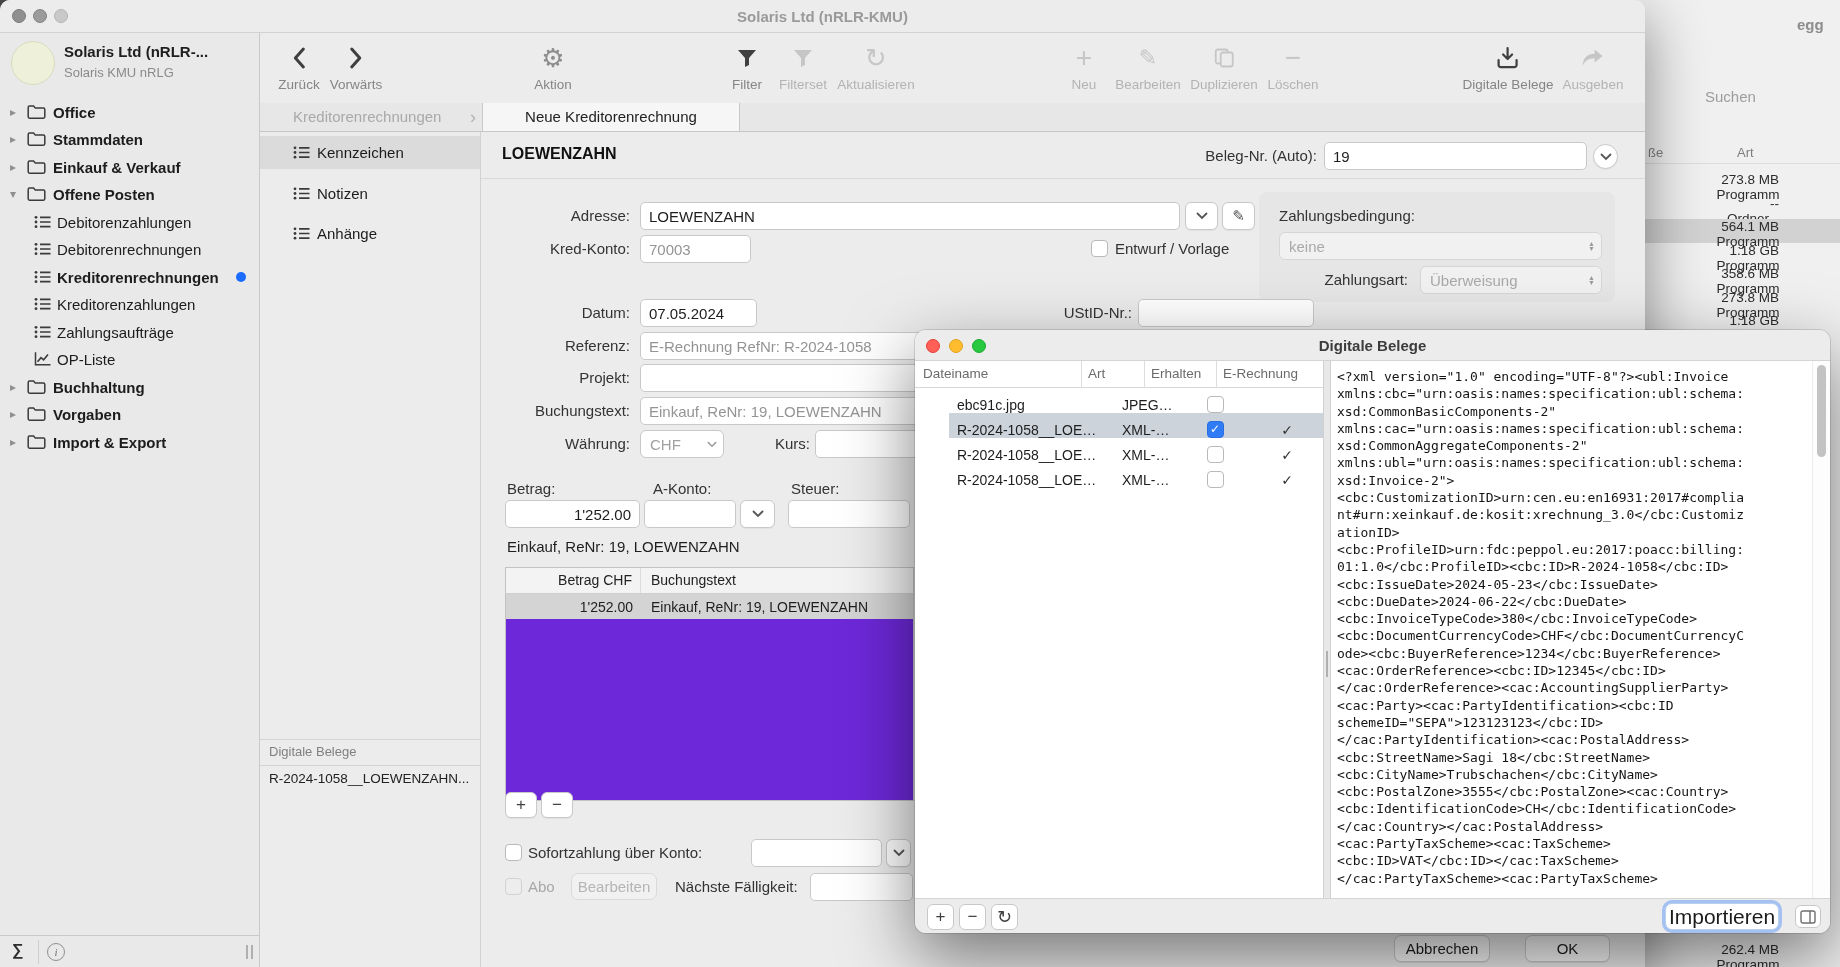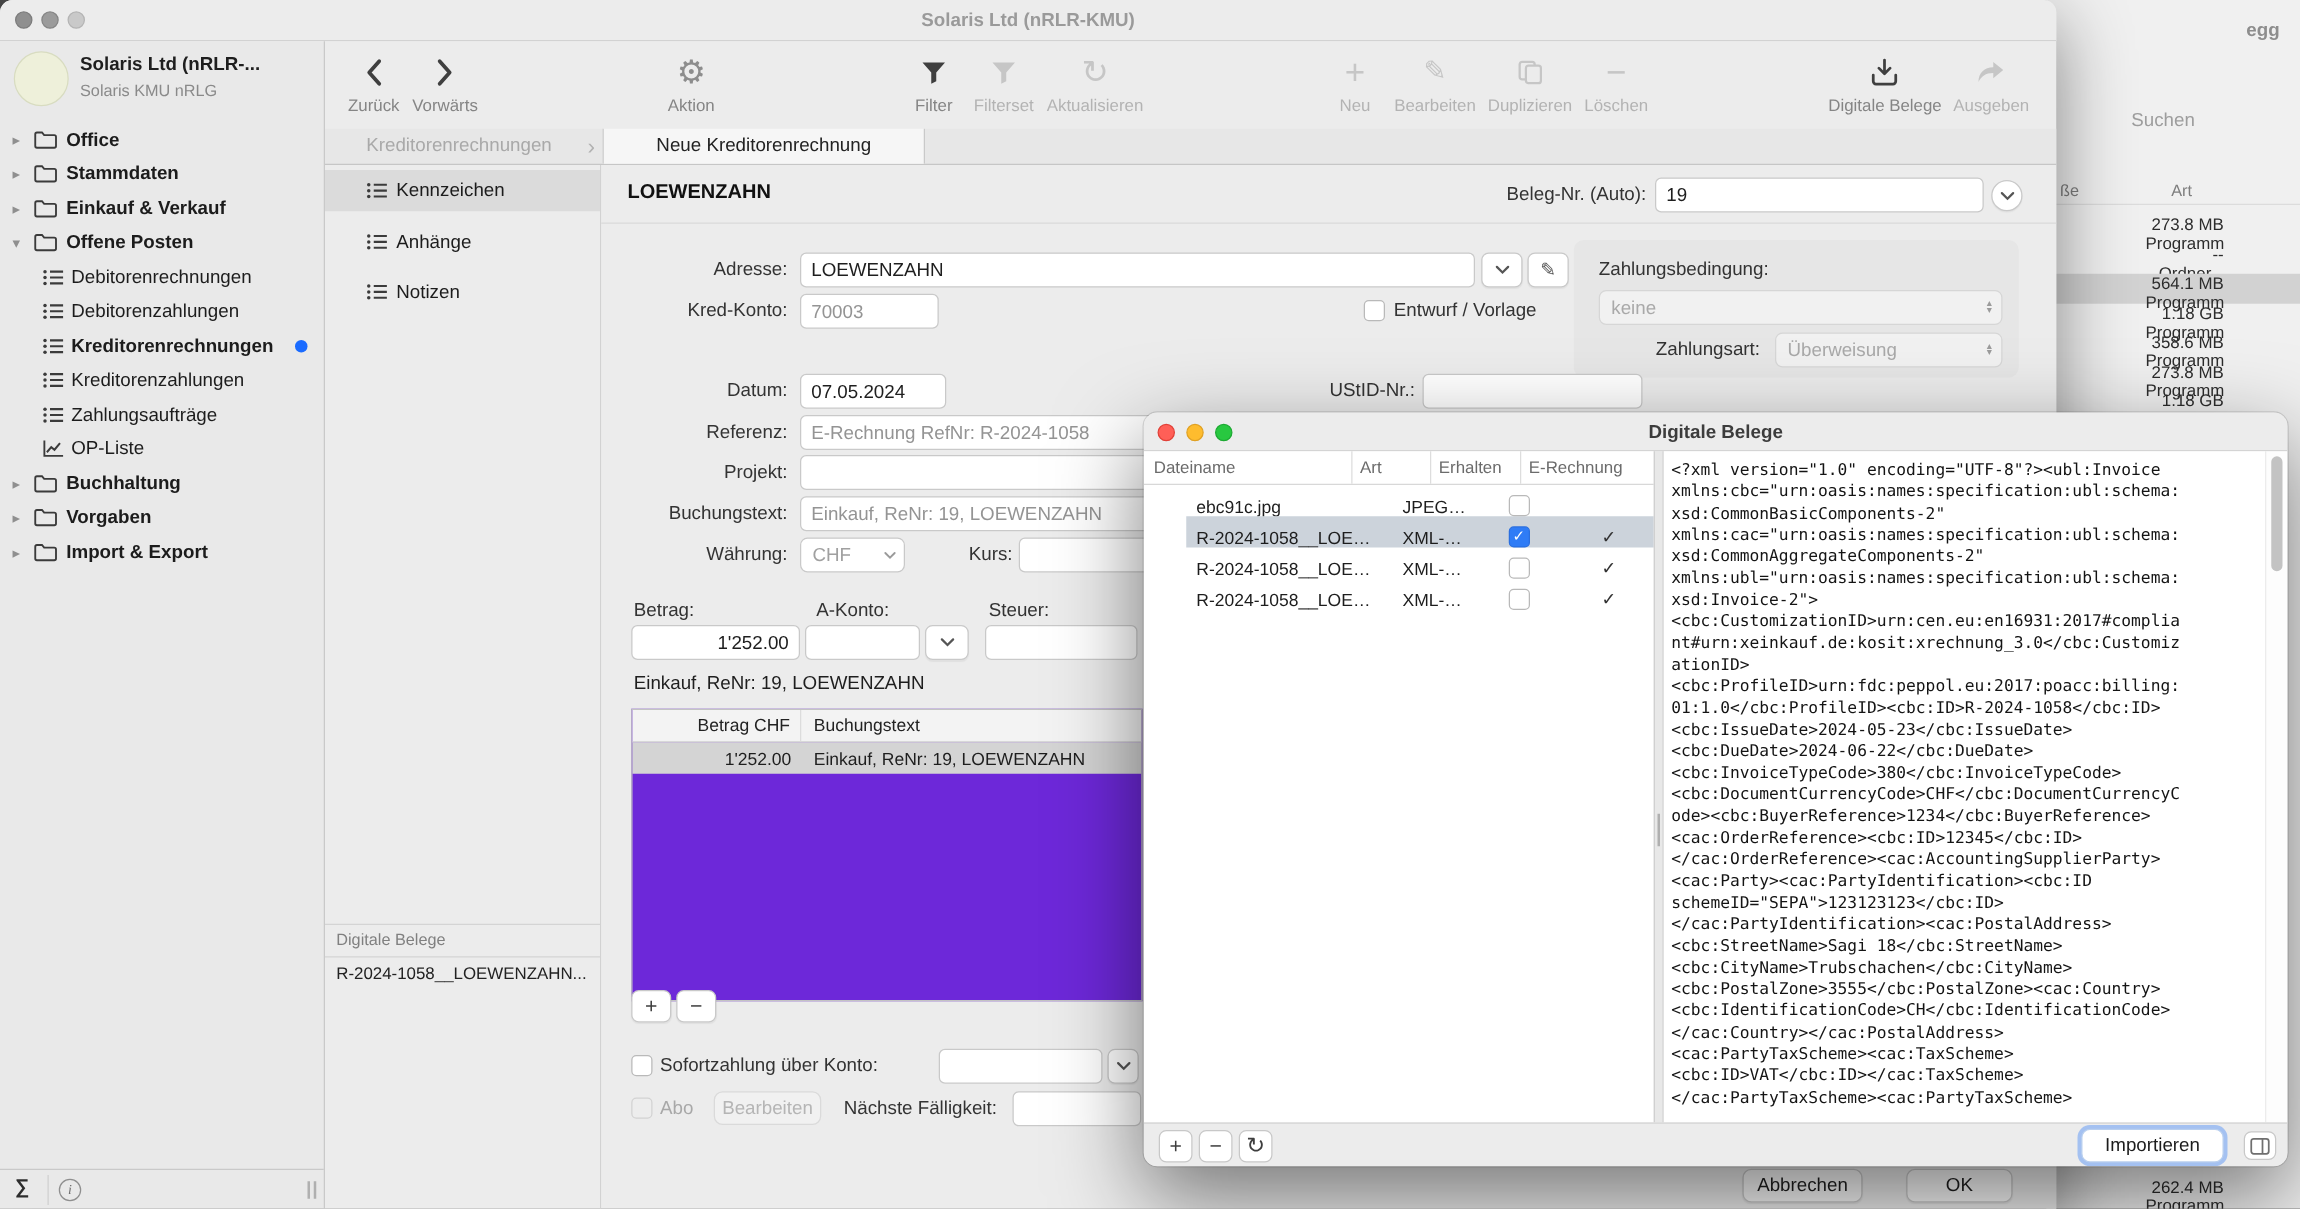--- a/index.html
+++ b/index.html
@@ -132,21 +132,21 @@
 #divider-grip{position:absolute;left:2px;top:290px;width:2px;height:26px;background:#b0b0b0;}
 #xml-pane{position:absolute;left:416px;top:31px;right:18px;bottom:35px;background:#fff;overflow:hidden;}
 #xml-pre{font-family:"DejaVu Sans Mono","Liberation Mono",monospace;font-size:13px;line-height:17.3px;padding:7px 4px 0 6px;white-space:pre;color:#141414;}
 #xml-scrollbar{position:absolute;right:0;top:31px;width:18px;bottom:35px;background:#fdfdfd;border-left:1px solid #ececec;}
 #xml-thumb{position:absolute;left:4px;top:4px;width:9px;height:92px;border-radius:5px;background:#c3c3c3;}
 #modal-footer{position:absolute;left:0;bottom:0;width:100%;height:35px;background:#ececec;border-top:1px solid #d4d4d4;}
 .mfbtn{position:absolute;top:4.5px;width:27px;height:26px;background:#fff;border:1px solid #c8c8c8;border-radius:6px;display:flex;align-items:center;justify-content:center;font-size:17px;color:#3e3e3e;}
 #madd{left:12px;}
 #mremove{left:44px;}
 #mrefresh{left:76px;font-size:18px;}
-#mimport{position:absolute;left:750px;top:4px;width:114px;height:27px;border-radius:7px;background:#fff;border:1px solid #b9cfee;box-shadow:0 0 0 3px rgba(64,134,247,.42);font-size:15px;display:flex;align-items:center;justify-content:center;color:#1c1c1c;}
+#mimport{position:absolute;left:750px;top:4px;width:114px;height:27px;border-radius:7px;background:#fff;border:1px solid #b9cfee;box-shadow:0 0 0 3px rgba(64,134,247,.42);font-size:21px;display:flex;align-items:center;justify-content:center;color:#1c1c1c;}
 #mpanel-btn{position:absolute;left:880px;top:6px;width:26px;height:23px;background:#fff;border:1px solid #c8c8c8;border-radius:6px;display:flex;align-items:center;justify-content:center;}
 </style>
 </head>
 <body>
 
 <div id="stage">
 
   <div id="bg-window">
     <div class="bgtitle">egg</div>
     <div class="bgsearch">Suchen</div>
@@ -339,36 +339,36 @@
                 <g fill="#3b3b3b">
                   <circle cx="2" cy="2.8" r="1.4"></circle>
                   <circle cx="2" cy="7.5" r="1.4"></circle>
                   <circle cx="2" cy="12.2" r="1.4"></circle>
                 </g>
                 <g stroke="#3b3b3b" stroke-width="1.7">
                   <path d="M6 2.8h10.5M6 7.5h10.5M6 12.2h10.5"></path>
                 </g>
               </svg>
             </span>
-            <span class="tlabel">Debitorenrechnungen</span>
+            <span class="tlabel">Debitorenzahlungen</span>
           </div>
           <div class="tree-item lvl1">
             <span class="ticon">
               <svg width="17" height="15" viewBox="0 0 17 15">
                 <g fill="#3b3b3b">
                   <circle cx="2" cy="2.8" r="1.4"></circle>
                   <circle cx="2" cy="7.5" r="1.4"></circle>
                   <circle cx="2" cy="12.2" r="1.4"></circle>
                 </g>
                 <g stroke="#3b3b3b" stroke-width="1.7">
                   <path d="M6 2.8h10.5M6 7.5h10.5M6 12.2h10.5"></path>
                 </g>
               </svg>
             </span>
-            <span class="tlabel">Debitorenzahlungen</span>
+            <span class="tlabel">Debitorenrechnungen</span>
           </div>
           <div class="tree-item lvl1 active">
             <span class="ticon">
               <svg width="17" height="15" viewBox="0 0 17 15">
                 <g fill="#3b3b3b">
                   <circle cx="2" cy="2.8" r="1.4"></circle>
                   <circle cx="2" cy="7.5" r="1.4"></circle>
                   <circle cx="2" cy="12.2" r="1.4"></circle>
                 </g>
                 <g stroke="#3b3b3b" stroke-width="1.7">
@@ -483,36 +483,36 @@
                 <g fill="#3b3b3b">
                   <circle cx="2" cy="2.8" r="1.4"></circle>
                   <circle cx="2" cy="7.5" r="1.4"></circle>
                   <circle cx="2" cy="12.2" r="1.4"></circle>
                 </g>
                 <g stroke="#3b3b3b" stroke-width="1.7">
                   <path d="M6 2.8h10.5M6 7.5h10.5M6 12.2h10.5"></path>
                 </g>
               </svg>
             </span>
-            <span>Anhänge</span>
+            <span>Notizen</span>
           </div>
           <div class="panel-item">
             <span class="picon">
               <svg width="17" height="15" viewBox="0 0 17 15">
                 <g fill="#3b3b3b">
                   <circle cx="2" cy="2.8" r="1.4"></circle>
                   <circle cx="2" cy="7.5" r="1.4"></circle>
                   <circle cx="2" cy="12.2" r="1.4"></circle>
                 </g>
                 <g stroke="#3b3b3b" stroke-width="1.7">
                   <path d="M6 2.8h10.5M6 7.5h10.5M6 12.2h10.5"></path>
                 </g>
               </svg>
             </span>
-            <span>Notizen</span>
+            <span>Anhänge</span>
           </div>
         </div>
       <div class="pline l1"></div>
       <div id="panel-belege-label">Digitale Belege</div>
       <div class="pline l2"></div>
       <div id="panel-belege-file">R-2024-1058__LOEWENZAHN...</div>
     </div>
 
     <div id="form">
       <div id="form-title">LOEWENZAHN</div>

